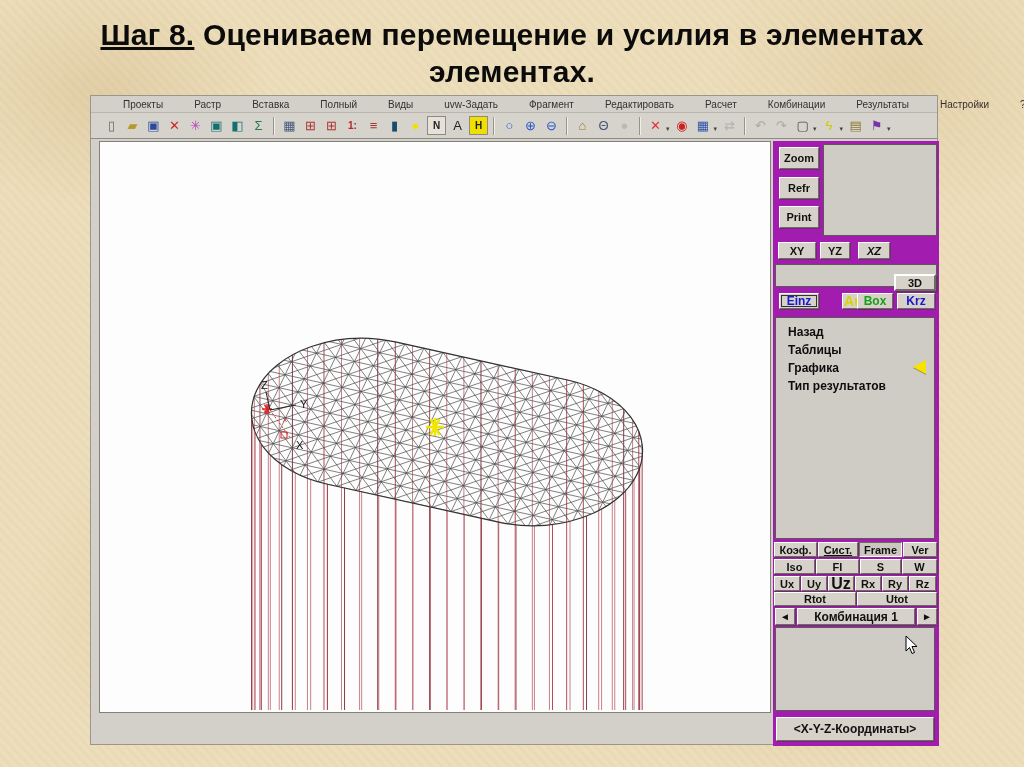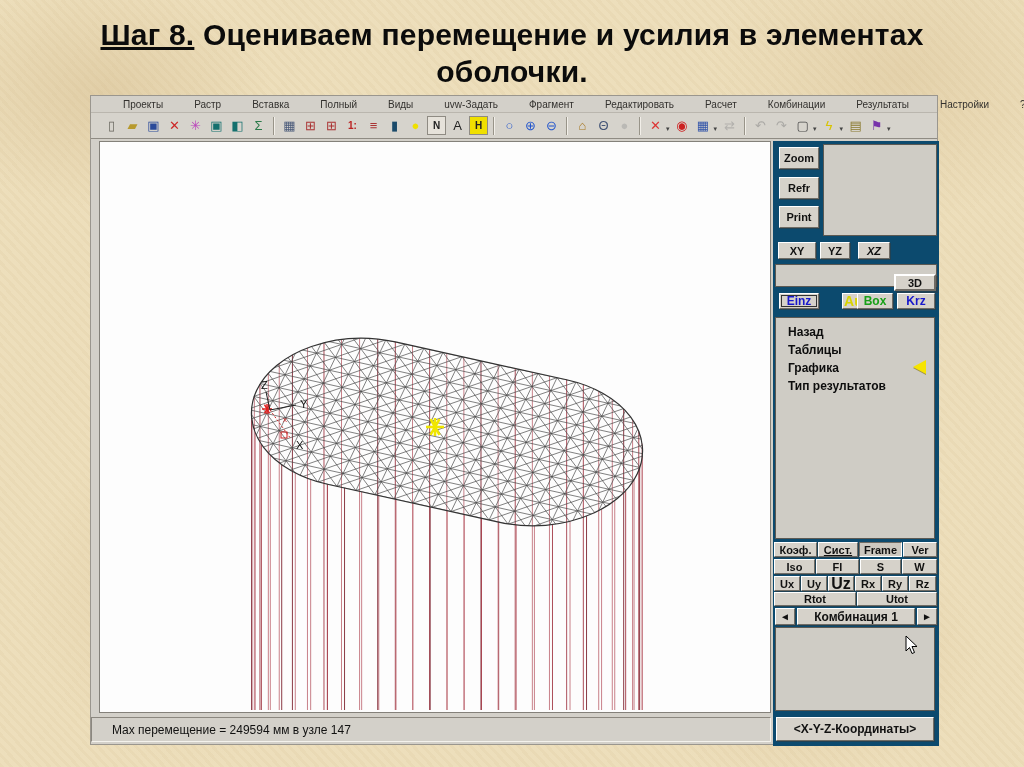--- a/index.html
+++ b/index.html
@@ -36,21 +36,21 @@
   
   .canvas{position:absolute;left:8px;top:45px;width:670px;height:570px;background:#fdfdfd;
     border:1px solid #84817a;box-sizing:content-box;}
   
   .status-bar{position:absolute;left:0px;top:621px;width:680px;height:25px;background:#d3d0c9;
     border:1px solid;border-color:#8b8press7f #f4f2ec;}
   .status-bar{border:1px solid;border-color:#8b877f #f4f2ec #f4f2ec #8b877f;box-sizing:border-box;
     display:flex;align-items:center;}
   .status-text{font-size:12px;color:#111;padding-left:20px;}
   
-  .right-panel{position:absolute;left:682px;top:45px;width:166px;height:605px;background:#0c4a6e;}
+  .right-panel{position:absolute;left:682px;top:45px;width:166px;height:605px;background:#a21caf;}
   .btn3d{position:absolute;background:#d6d2ca;border:1px solid;border-color:#ffffff #6f6b64 #6f6b64 #ffffff;
     box-shadow:1px 1px 0 rgba(60,58,54,.45);font-size:11px;font-weight:bold;color:#111;
     display:flex;align-items:center;justify-content:center;box-sizing:border-box;cursor:default;white-space:nowrap;}
   .btn3d.pressed{border-color:#6f6b64 #ffffff #ffffff #6f6b64;background:#ccc8c0;box-shadow:none;}
   .btn3d.sel{border-width:2px;box-shadow:2px 2px 0 rgba(60,58,54,.45);}
   .btn3d.focusbox{outline:1px solid #333;outline-offset:-3px;}
   .btn3d.underl{text-decoration:underline;}
   .sunken{position:absolute;background:#cfccc5;border:1px solid #5c5953;box-sizing:border-box;}
   .panel-list-item{font-size:12px;font-weight:600;color:#0d0d0d;padding:2px 0 2px 12px;position:relative;cursor:default;}
   .sel-arrow{position:absolute;right:8px;top:1px;width:0;height:0;border-top:7px solid transparent;
@@ -59,21 +59,21 @@
   .combo-arrow{font-size:10px;}
   .cursor-svg{position:absolute;}
 </style>
 </head>
 <body>
 
 <div class="slide">
 
   <div class="slide-title">
     <span class="u">Шаг 8.</span><span> Оцениваем перемещение и усилия в элементах</span><br>
-    <span>оболочки.</span>
+    <span>элементах.</span>
   </div>
 
   <div class="app-window">
 
     <div class="menu-bar" id="menu-bar">
         <span class="menu-item">Проекты</span>
         <span class="menu-item">Растр</span>
         <span class="menu-item">Вставка</span>
         <span class="menu-item">Полный</span>
         <span class="menu-item">Виды</span>
@@ -388,18 +388,15 @@
         <div class="btn3d" style="left: 82px; top: 435px; width: 26px; height: 15px; font-size: 11px;">Rx</div>
         <div class="btn3d" style="left: 109px; top: 435px; width: 26px; height: 15px; font-size: 11px;">Ry</div>
         <div class="btn3d" style="left: 136px; top: 435px; width: 27px; height: 15px; font-size: 11px;">Rz</div>
         <div class="btn3d" style="left: 1px; top: 451px; width: 82px; height: 14px; font-size: 11px;">Rtot</div>
         <div class="btn3d" style="left: 84px; top: 451px; width: 80px; height: 14px; font-size: 11px;">Utot</div>
         <div class="btn3d combo-arrow" style="left: 2px; top: 467px; width: 20px; height: 17px;">◄</div>
         <div class="btn3d" style="left: 24px; top: 467px; width: 118px; height: 17px; font-size: 12px; font-weight: 600;">Комбинация 1</div>
         <div class="btn3d combo-arrow" style="left: 144px; top: 467px; width: 20px; height: 17px;">►</div>
       </div>
 
-    <div class="status-bar">
-      <span class="status-text">Max перемещение  = 249594 мм в узле 147</span>
-    </div>
 
   </div>
 </div>
 
 </body></html>

